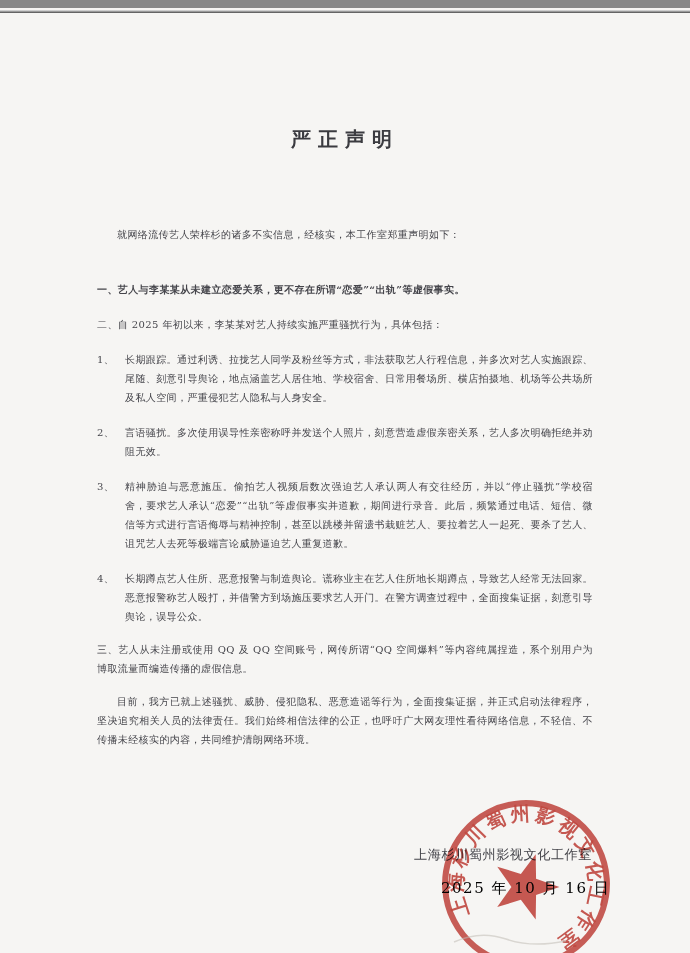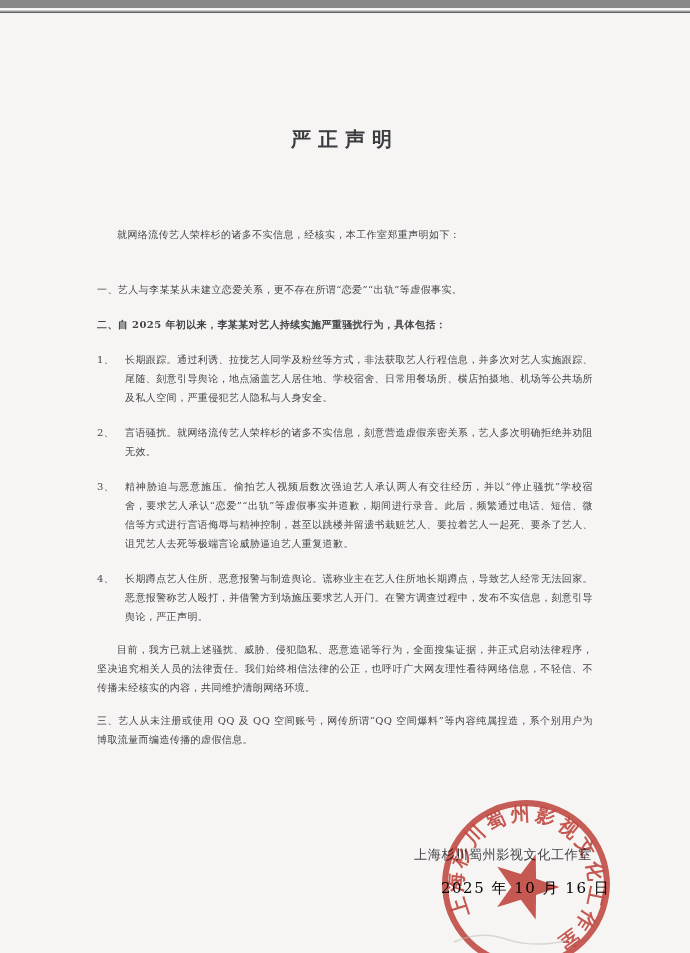--- a/index.html
+++ b/index.html
@@ -27,22 +27,22 @@
     text-align:center;
     font-size:20px; font-weight:bold; letter-spacing:7px;
     color:#3b3b40;
     font-family:"DejaVu Sans", sans-serif;
   }
   .para, .item {
     font-size:10px; line-height:19px; letter-spacing:0.4px;
     text-align:justify;
   }
   .para-intro { margin-top:72px; text-indent:2em; }
-  .point-one   { margin-top:36px; }
-  .point-two   { margin-top:16px;font-weight:bold; }
+  .point-one   { margin-top:36px;font-weight:bold; }
+  .point-two   { margin-top:16px; }
   .point-three { margin-top:14px; }
   .closing     { margin-top:14px; text-indent:2em; }
   .item { margin-top:16px; display:flex; }
   .item .marker { flex:0 0 28px; }
   .item .itext  { flex:1; }
   .sig-org {
     position:absolute; top:838px; left:414px;
     font-size:13.2px; letter-spacing:0.5px; color:#45454b;
   }
   .sig-date {
@@ -75,36 +75,36 @@
 
     <p class="para point-two">二、自 2025 年初以来，李某某对艺人持续实施严重骚扰行为，具体包括：</p>
 
     <div class="item">
       <span class="marker">1、</span>
       <span class="itext">长期跟踪。通过利诱、拉拢艺人同学及粉丝等方式，非法获取艺人行程信息，并多次对艺人实施跟踪、尾随、刻意引导舆论，地点涵盖艺人居住地、学校宿舍、日常用餐场所、横店拍摄地、机场等公共场所及私人空间，严重侵犯艺人隐私与人身安全。</span>
     </div>
 
     <div class="item">
       <span class="marker">2、</span>
-      <span class="itext">言语骚扰。就网络流传艺人荣梓杉的诸多不实信息，刻意营造虚假亲密关系，艺人多次明确拒绝并劝阻无效。</span>
+      <span class="itext">言语骚扰。多次使用误导性亲密称呼并发送个人照片，刻意营造虚假亲密关系，艺人多次明确拒绝并劝阻无效。</span>
     </div>
 
     <div class="item">
       <span class="marker">3、</span>
       <span class="itext">精神胁迫与恶意施压。偷拍艺人视频后数次强迫艺人承认两人有交往经历，并以“停止骚扰”学校宿舍，要求艺人承认“恋爱”“出轨”等虚假事实并道歉，期间进行录音。此后，频繁通过电话、短信、微信等方式进行言语侮辱与精神控制，甚至以跳楼并留遗书栽赃艺人、要拉着艺人一起死、要杀了艺人、诅咒艺人去死等极端言论威胁逼迫艺人重复道歉。</span>
     </div>
 
     <div class="item">
       <span class="marker">4、</span>
-      <span class="itext">长期蹲点艺人住所、恶意报警与制造舆论。谎称业主在艺人住所地长期蹲点，导致艺人经常无法回家。恶意报警称艺人殴打，并借警方到场施压要求艺人开门。在警方调查过程中，发布不实信息，刻意引导舆论，严正声明。</span>
+      <span class="itext">长期蹲点艺人住所、恶意报警与制造舆论。谎称业主在艺人住所地长期蹲点，导致艺人经常无法回家。恶意报警称艺人殴打，并借警方到场施压要求艺人开门。在警方调查过程中，全面搜集证据，刻意引导舆论，误导公众。</span>
     </div>
 
+    <p class="para point-three">三、艺人从未注册或使用 QQ 及 QQ 空间账号，网传所谓“QQ 空间爆料”等内容纯属捏造，系个别用户为博取流量而编造传播的虚假信息。</p>
+
     <p class="para closing">目前，我方已就上述骚扰、威胁、侵犯隐私、恶意造谣等行为，全面搜集证据，并正式启动法律程序，坚决追究相关人员的法律责任。我们始终相信法律的公正，也呼吁广大网友理性看待网络信息，不轻信、不传播未经核实的内容，共同维护清朗网络环境。</p>
-
-    <p class="para point-three">三、艺人从未注册或使用 QQ 及 QQ 空间账号，网传所谓“QQ 空间爆料”等内容纯属捏造，系个别用户为博取流量而编造传播的虚假信息。</p>
   </div>
 
   <div class="sig-org">上海杉川蜀州影视文化工作室</div>
   <div class="sig-date">2025 年 10 月 16 日</div>
 
   <svg class="stamp" viewBox="0 0 178 178" aria-hidden="true">
     <g transform="rotate(18 89 89)">
       <circle cx="89" cy="89" r="80" fill="none" stroke="#c23a32" stroke-width="6" opacity="0.88"></circle>
       <path id="sealArc" d="M 57.5 143.6 A 63 63 0 1 1 120.5 143.6" fill="none"></path>
       <text font-size="19" font-weight="bold" fill="#c23a32" opacity="0.9" letter-spacing="4" font-family="DejaVu Sans, sans-serif">

